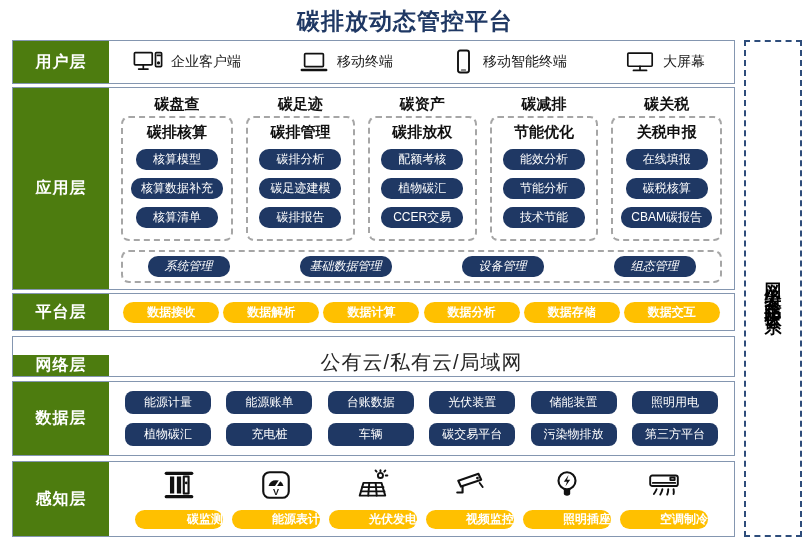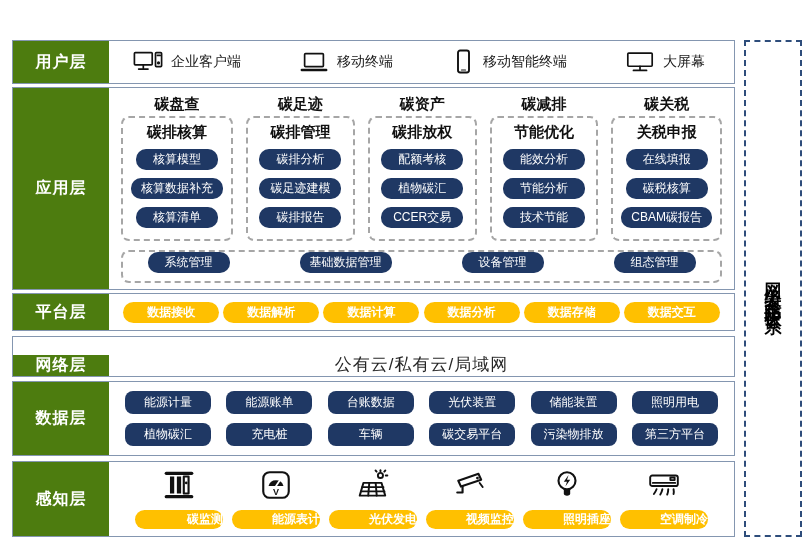--- a/index.html
+++ b/index.html
@@ -60,38 +60,38 @@
     height:125px;
   }
   .app-sub { font-size:15px; font-weight:bold; color:#111; line-height:18px; }
   .pill-navy {
     background:#1f3864; color:#fff; font-size:12px;
     border-radius:10px; padding:4px 10px;
     white-space:nowrap; text-align:center; min-width:82px; line-height:13px;
   }
   .app-common {
     margin-top:9px; border:2px dashed #a6a6a6; border-radius:8px;
-    flex:1; display:flex; align-items:flex-start; justify-content:center; gap:70px;
+    flex:1; display:flex; align-items:center; justify-content:center; gap:70px;font-style:italic;
   }
 
   
   .platform-items {
     height:100%; display:flex; align-items:center;
     justify-content:space-evenly; padding:0 10px;
   }
   .pill-yellow {
     background:#ffc000; color:#fff; font-size:12px; font-weight:bold;
     border-radius:11px; padding:4px 0; width:96px;
     text-align:center; white-space:nowrap; line-height:13px;
   }
 
   
   .network-text {
     height:100%; display:flex; align-items:center; justify-content:center;
-    font-size:17px; color:#262626; letter-spacing:1px;
+    font-size:20px; color:#262626; letter-spacing:1px;
   }
 
   
   .data-grid {
     height:100%; display:flex; flex-direction:column;
     justify-content:center; gap:9px; padding:0 16px;
   }
   .data-row { display:flex; justify-content:space-between; }
   .data-chip {
     background:#1f3864; color:#fff; font-size:12px;
@@ -126,20 +126,21 @@
     font-size:17px; font-weight:bold; color:#000;
     letter-spacing:5px;
   }
   svg { stroke-linecap:round; stroke-linejoin:round; }
 </style>
 </head>
 <body>
 
 <div class="stage">
 
+  <div class="page-title">碳排放动态管控平台</div>
 
   <div class="layer-row row-user">
     <div class="layer-label">用户层</div>
     <div class="layer-content">
       <div class="user-items">
         <div class="user-item">
           <span>
             <svg width="30" height="24" viewBox="0 0 32 24" fill="none" stroke="#111" stroke-width="1.8">
               <rect x="1.5" y="2" width="19" height="13" rx="1"></rect>
               <line x1="11" y1="15" x2="11" y2="19"></line>

